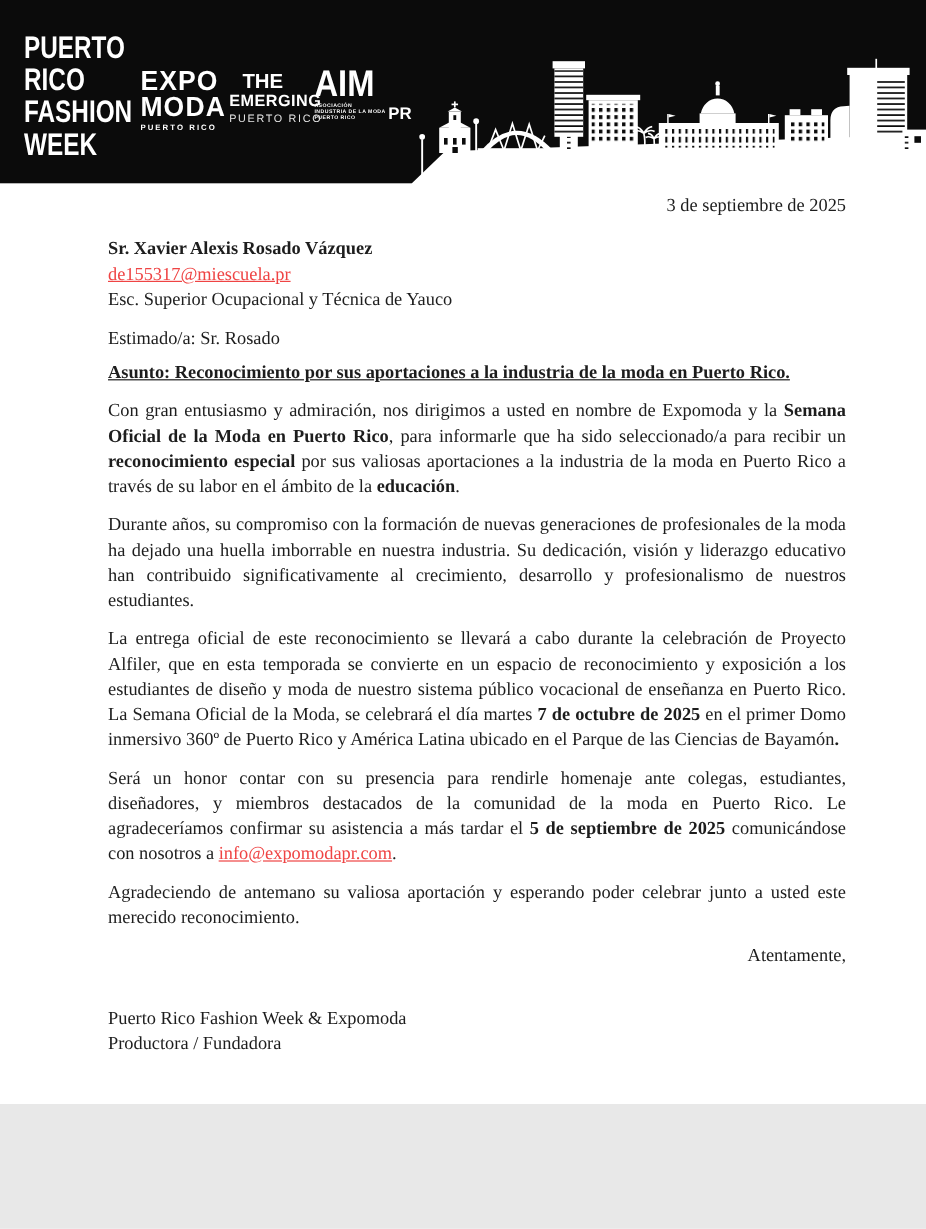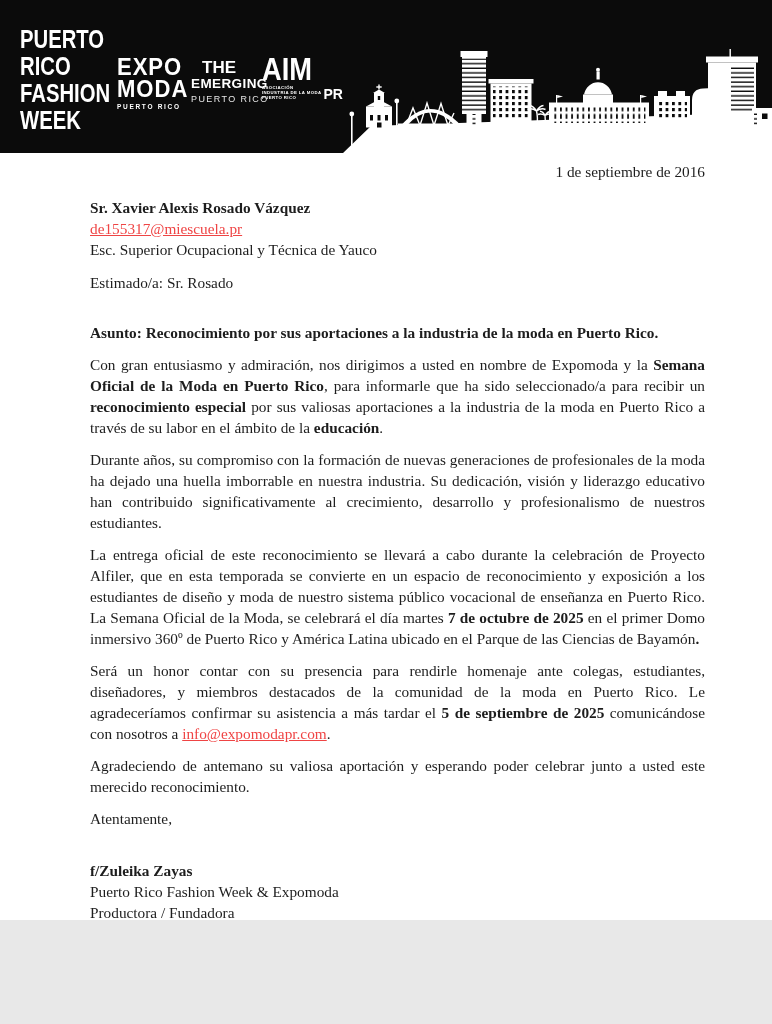--- a/index.html
+++ b/index.html
@@ -29,23 +29,23 @@
   .logo-aim .row{display:flex;align-items:flex-end;margin-top:1px;}
   .logo-aim .tiny{font-size:4.3px;line-height:5.2px;letter-spacing:0.4px;}
   .logo-aim .pr{font-size:14px;line-height:13px;margin-left:2px;}
   
   .content{padding:0 67px 0 90px;font-size:15.3px;line-height:21px;}
   .date-line{margin-top:1px;text-align:right;}
   .recipient{margin-top:15px;}
   .recipient-name{font-weight:bold;}
   a.mail-link{color:#ef4444;text-decoration:underline;}
   .salutation{margin-top:12px;}
-  .subject{margin-top:29px;font-weight:bold;}
+  .subject{margin-top:7px;font-weight:bold;text-decoration:underline;}
   p.para{margin:11px 0 0 0;text-align:justify;}
-  .closing{margin-top:11px;}
+  .closing{margin-top:11px;text-align:right;}
   .signature{margin-top:31px;}
   .sig-name{font-weight:bold;}
   .seg-b{font-weight:bold;}
   .seg-u{}
 </style>
 </head>
 <body>
 
 <div class="page">
 
@@ -182,40 +182,39 @@
 
     <div class="logo logo-emerging">
       <div class="l1">THE</div>
       <div class="l2">EMERGING</div>
       <div class="sub">PUERTO RICO</div>
     </div>
   </div>
 
   <div class="content">
 
-    <div class="date-line">1 de septiembre de 2016</div>
+    <div class="date-line">3 de septiembre de 2025</div>
 
     <div class="recipient">
       <div class="recipient-name">Sr. Xavier Alexis Rosado Vázquez</div>
       <div><a href="#" class="mail-link">de155317@miescuela.pr</a></div>
       <div>Esc. Superior Ocupacional y Técnica de Yauco</div>
     </div>
 
     <div class="salutation">Estimado/a: Sr. Rosado</div>
 
     <div class="subject">Asunto: Reconocimiento por sus aportaciones a la industria de la moda en Puerto Rico.</div>
 
     <p class="para"><span>Con gran entusiasmo y admiración, nos dirigimos a usted en nombre de Expomoda y la </span><span class="seg-b">Semana Oficial de la Moda en Puerto Rico</span><span>, para informarle que ha sido seleccionado/a para recibir un </span><span class="seg-b">reconocimiento especial</span><span> por sus valiosas aportaciones a la industria de la moda en Puerto Rico a través de su labor en el ámbito de la </span><span class="seg-b">educación</span><span>.</span></p>
     <p class="para"><span>Durante años, su compromiso con la formación de nuevas generaciones de profesionales de la moda ha dejado una huella imborrable en nuestra industria. Su dedicación, visión y liderazgo educativo han contribuido significativamente al crecimiento, desarrollo y profesionalismo de nuestros estudiantes.</span></p>
     <p class="para"><span>La entrega oficial de este reconocimiento se llevará a cabo durante la celebración de Proyecto Alfiler, que en esta temporada se convierte en un espacio de reconocimiento y exposición a los estudiantes de diseño y moda de nuestro sistema público vocacional de enseñanza en Puerto Rico. La Semana Oficial de la Moda, se celebrará el día martes </span><span class="seg-b">7 de octubre de 2025</span><span> en el primer Domo inmersivo 360º de Puerto Rico y América Latina ubicado en el Parque de las Ciencias de Bayamón</span><span class="seg-b">.</span></p>
     <p class="para"><span>Será un honor contar con su presencia para rendirle homenaje ante colegas, estudiantes, diseñadores, y miembros destacados de la comunidad de la moda en Puerto Rico. Le agradeceríamos confirmar su asistencia a más tardar el </span><span class="seg-b seg-u">5 de septiembre de 2025</span><span> comunicándose con nosotros a </span><a href="#" class="mail-link">info@expomodapr.com</a><span>.</span></p>
     <p class="para"><span>Agradeciendo de antemano su valiosa aportación y esperando poder celebrar junto a usted este merecido reconocimiento.</span></p>
 
     <div class="closing">Atentamente,</div>
 
     <div class="signature">
-      <div class="sig-name">f/Zuleika Zayas</div>
       <div>Puerto Rico Fashion Week &amp; Expomoda</div>
       <div>Productora / Fundadora</div>
     </div>
 
   </div>
 </div>
 
 </body></html>

